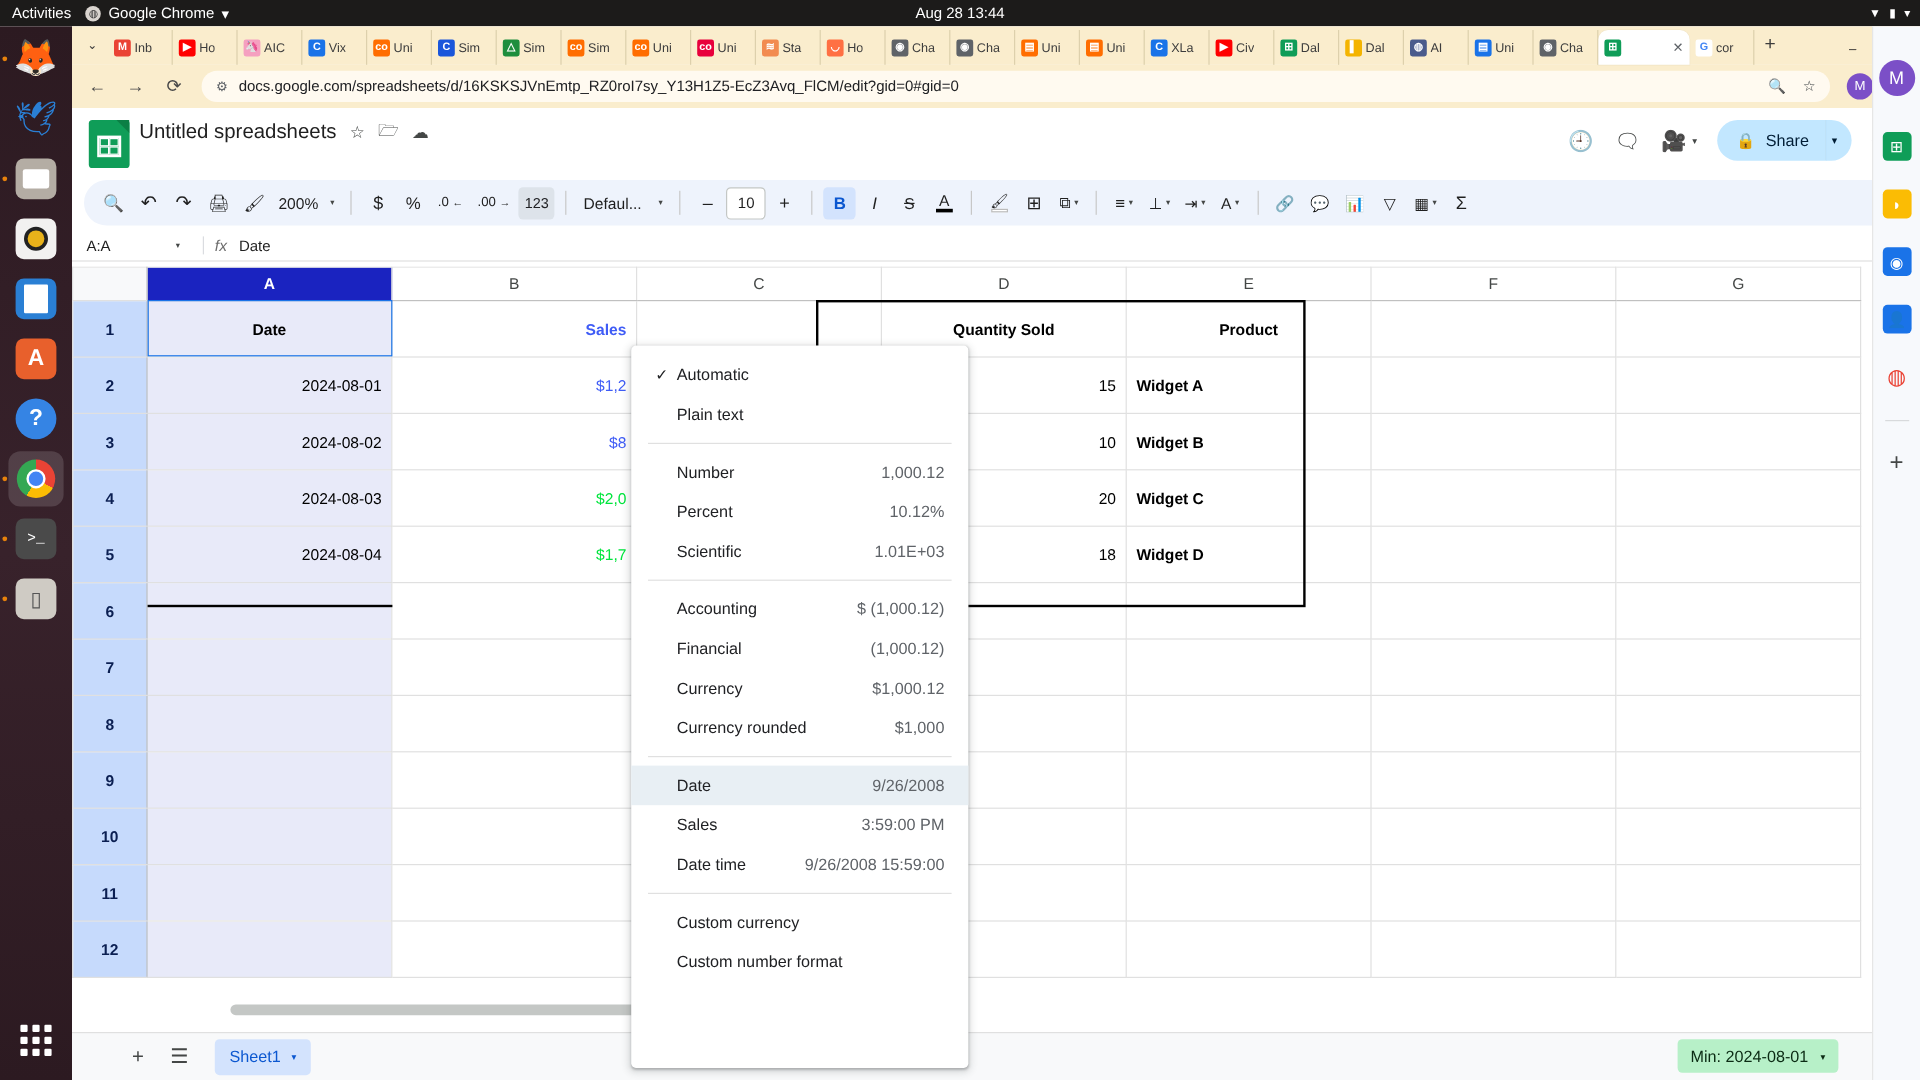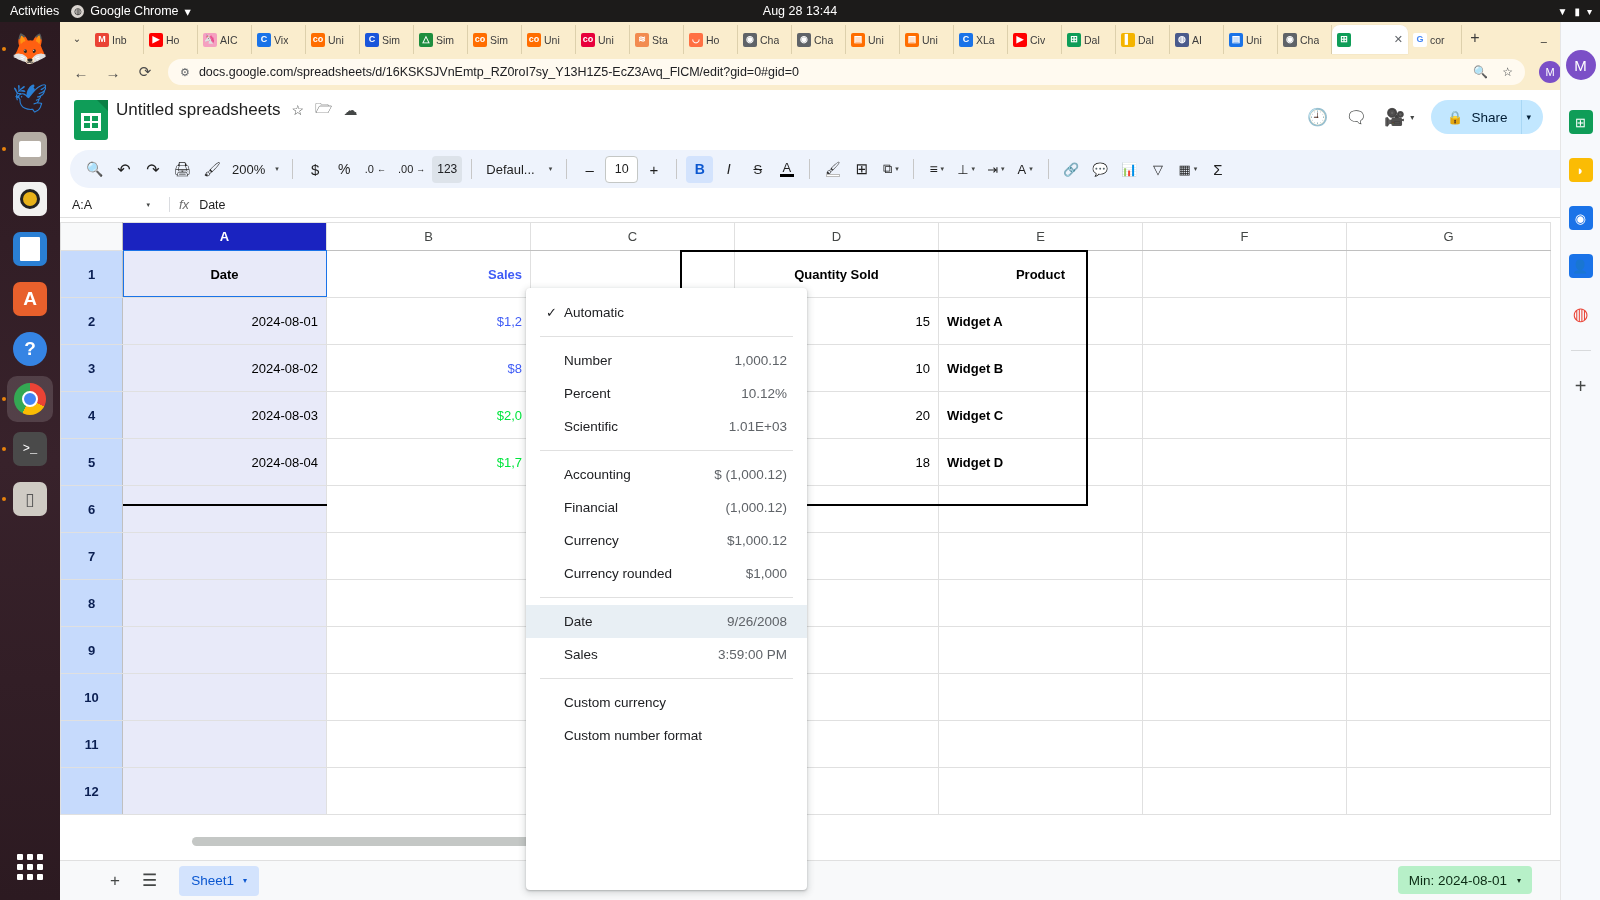--- a/index.html
+++ b/index.html
@@ -805,20 +805,23 @@
         <span>Min: 2024-08-01</span>
         <span class="caret">▾</span>
       </div>
     </div>
 
     <div id="fmt-menu">
         <div class="fmt-item">
           <span class="chk">✓</span>
           <span class="name">Automatic</span>
         </div>
+        <div class="fmt-item">
+          <span class="name">Plain text</span>
+        </div>
         <div class="fmt-div"></div>
         <div class="fmt-item">
           <span class="name">Number</span>
           <span class="sample">1,000.12</span>
         </div>
         <div class="fmt-item">
           <span class="name">Percent</span>
           <span class="sample">10.12%</span>
         </div>
         <div class="fmt-item">
@@ -843,20 +846,24 @@
           <span class="sample">$1,000</span>
         </div>
         <div class="fmt-div"></div>
         <div class="fmt-item sel">
           <span class="name">Date</span>
           <span class="sample">9/26/2008</span>
         </div>
         <div class="fmt-item">
           <span class="name">Sales</span>
           <span class="sample">3:59:00 PM</span>
+        </div>
+        <div class="fmt-item">
+          <span class="name">Date time</span>
+          <span class="sample">9/26/2008 15:59:00</span>
         </div>
         <div class="fmt-div"></div>
         <div class="fmt-item">
           <span class="name">Custom currency</span>
         </div>
         <div class="fmt-item">
           <span class="name">Custom number format</span>
         </div>
       </div>
 

